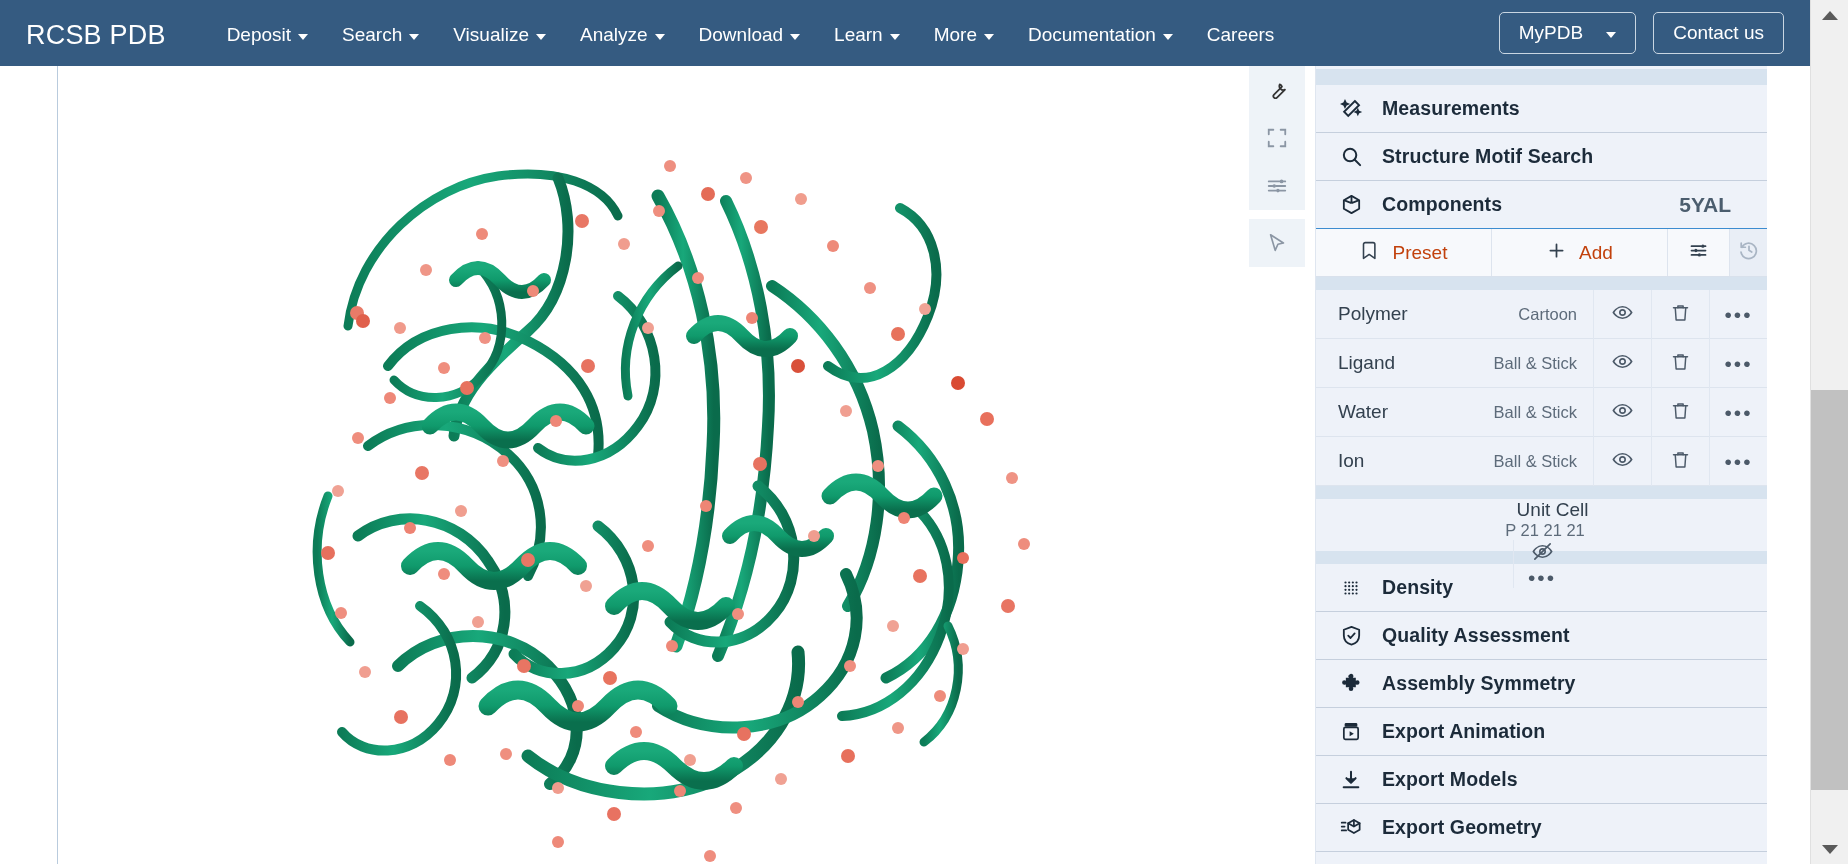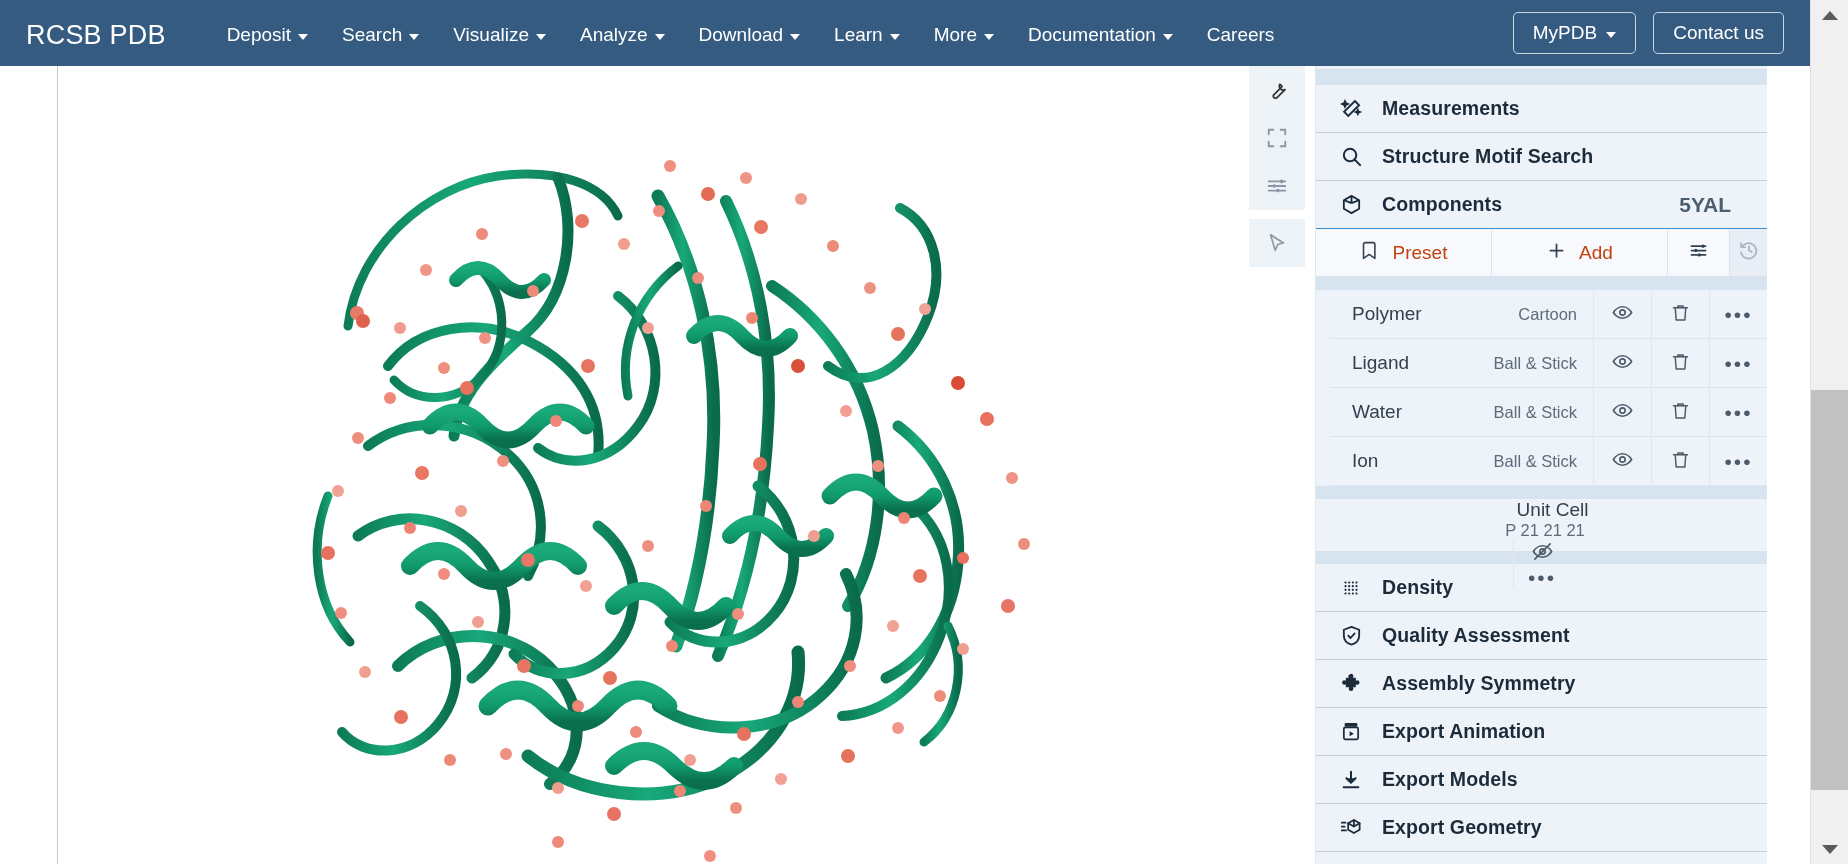--- a/index.html
+++ b/index.html
@@ -39,21 +39,21 @@
     display: inline-block; position: relative; top: 2px;
   }
   .nav-right {
     position: absolute; right: 26px; top: 0; height: 66px;
     display: flex; align-items: center; gap: 17px;
   }
   .nav-btn {
     border: 1px solid #c9d6e2; border-radius: 5px;
     color: #ffffff; font-size: 19px;
     padding: 9px 19px; background: transparent;
-    display: flex; align-items: center; gap: 9px;
+    display: flex; align-items: center; gap: 23px;
     white-space: nowrap; cursor: pointer;
   }
 
   
   .viewer-wrap {
     position: absolute; left: 0; top: 66px;
     width: 1810px; height: 746px; background: #ffffff;
   }
   .viewer-left-border {
     position: absolute; left: 57px; top: 0; width: 1px; height: 798px;
@@ -121,21 +121,20 @@
   .comp-tb-btn.add    { flex: 0 0 176px; }
   .comp-tb-btn.opts   { flex: 0 0 62px; }
   .comp-tb-btn.hist   { flex: 1 1 auto; border-right: none; background:#e9eef6; color:#a9b5c4; }
 
   .comp-strip { height: 13px; background: #d7e3ef; }
 
   .comp-row {
     height: 49px; display: flex; align-items: center;
     background: #eef2f9;
     border-bottom: 1px solid #dde4ee;
-    margin-left: 14px;
   }
   .comp-name {
     flex: 1 1 auto; padding-left: 22px;
     font-size: 19px; color: #33414f;
   }
   .comp-repr {
     font-size: 16.5px; color: #5d6b7a; padding-right: 16px;
     white-space: nowrap;
   }
   .comp-act {

